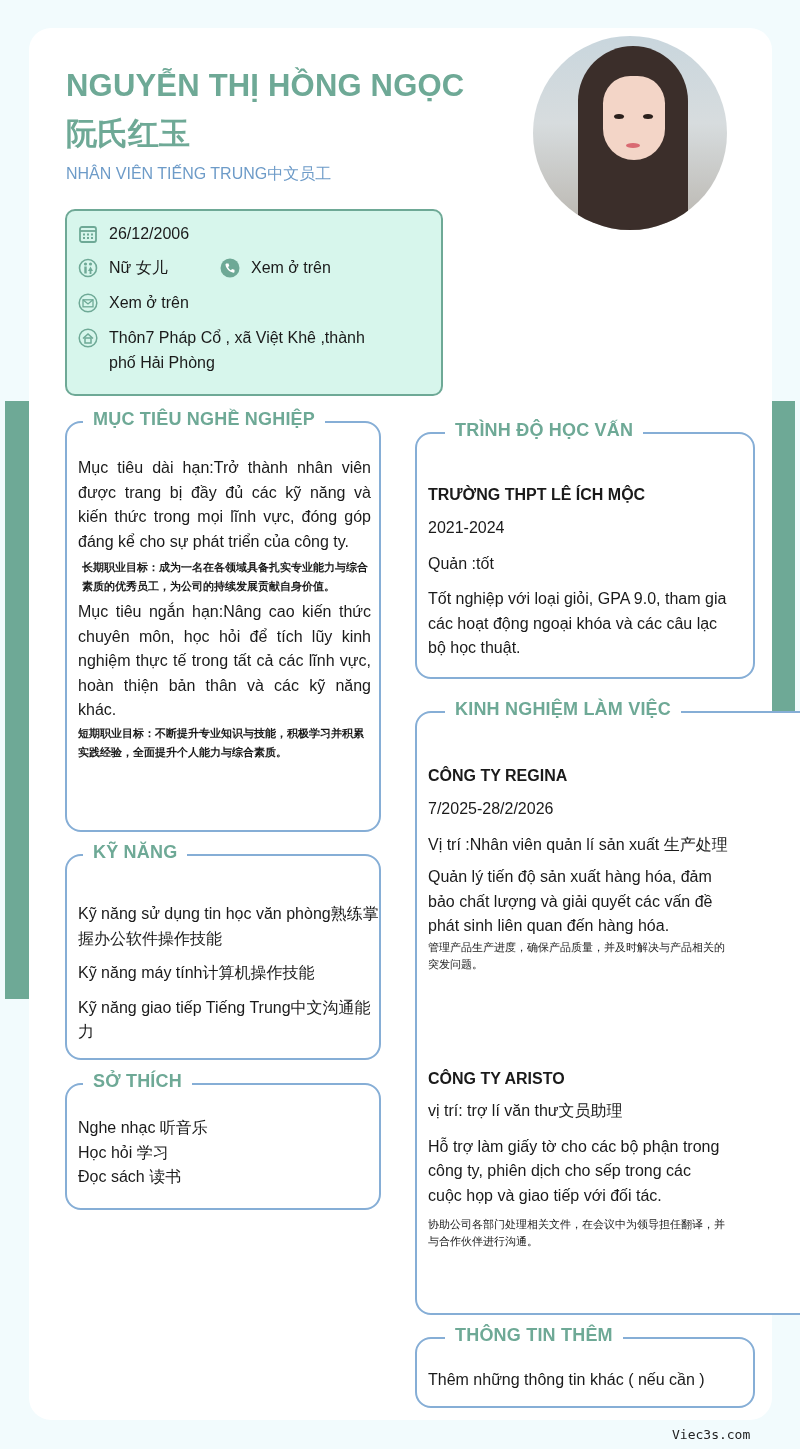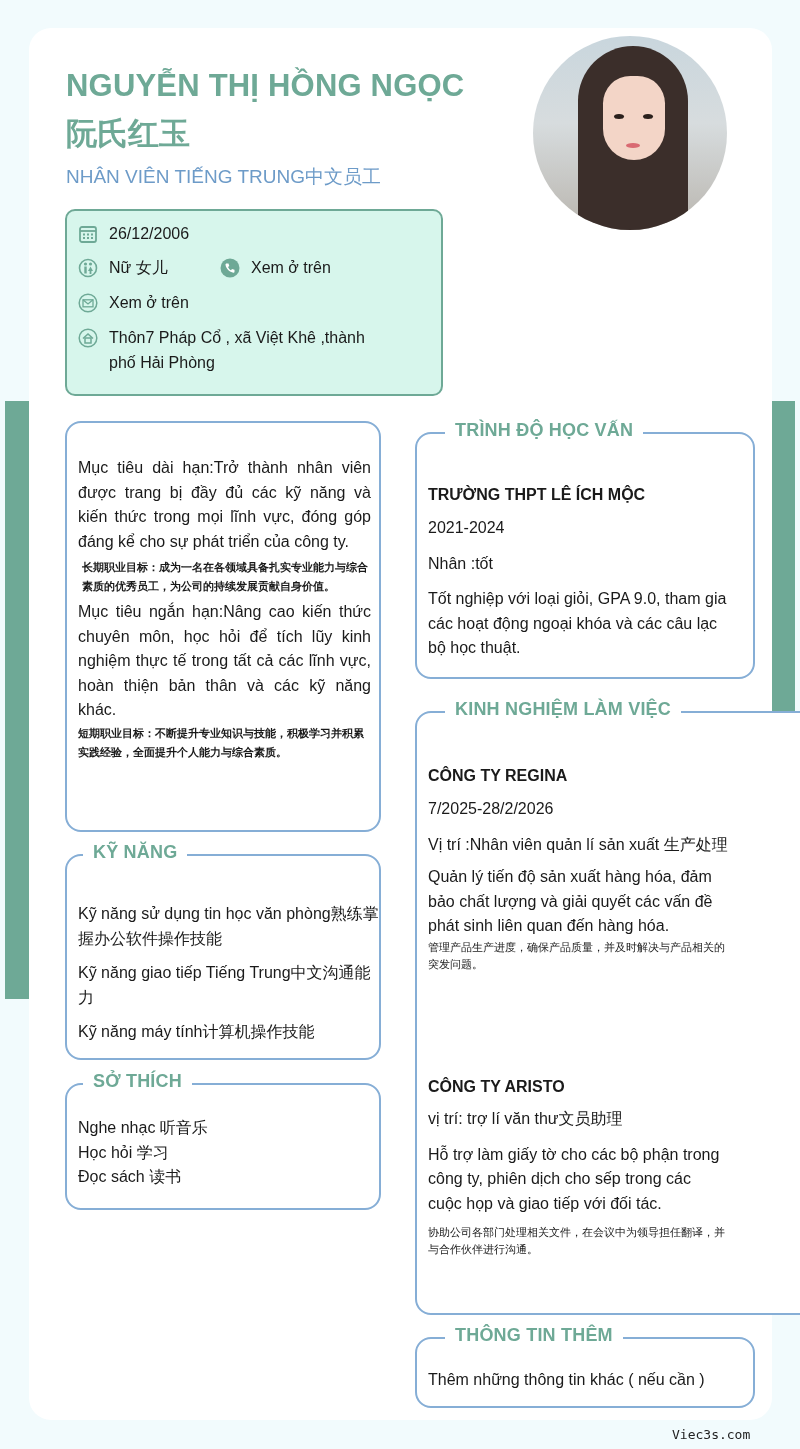--- a/index.html
+++ b/index.html
@@ -12,21 +12,21 @@
     overflow: hidden;
   }
   .band-left { position: absolute; left: 5px; top: 401px; width: 26px; height: 598px; background: #6ea996; }
   .band-right { position: absolute; left: 772px; top: 401px; width: 23px; height: 598px; background: #6ea996; }
   .page {
     position: absolute; left: 29px; top: 28px; width: 743px; height: 1392px;
     background: #ffffff; border-radius: 22px;
   }
   .name { position: absolute; left: 66px; top: 68px; font-size: 31px; font-weight: bold; color: #6ea996; letter-spacing: 0.2px; }
   .name-cn { position: absolute; left: 66px; top: 113px; font-size: 31px; font-weight: bold; color: #6ea996; }
-  .job { position: absolute; left: 66px; top: 164px; font-size: 19px; color: #6d9bc8; }
+  .job { position: absolute; left: 66px; top: 164px; font-size: 16px; color: #6d9bc8; }
   .avatar {
     position: absolute; left: 533px; top: 36px; width: 194px; height: 194px; border-radius: 50%;
     overflow: hidden;
     background: radial-gradient(circle at 50% 40%, #f4d9cc 0 22%, transparent 23%),
                 linear-gradient(180deg, #c9d6dd 0%, #d7dcde 45%, #b9b5ae 100%);
   }
   .avatar .hair {
     position: absolute; left: 45px; top: 10px; width: 110px; height: 200px;
     background: #3b2e2a; border-radius: 55px 55px 20px 20px;
   }
@@ -141,66 +141,67 @@
         <rect x="7" y="10" width="6" height="5" fill="none" stroke="#6ea996" stroke-width="1.5"></rect>
       </svg>
   </span>
   <span class="txt">
     <span>Thôn7 Pháp Cổ , xã Việt Khê ,thành</span><br>
     <span>phố Hải Phòng</span>
   </span>
 </div>
 
 <div class="section" style="left:65px; top:421px; width:316px; height:411px;">
+  <div class="section-title" style="left:16px;">MỤC TIÊU NGHỀ NGHIỆP</div>
   <div style="position:absolute; left:11px; top:33px; width:293px;">
     <div class="p p-just">Mục tiêu dài hạn:Trở thành nhân viên được trang bị đầy đủ các kỹ năng và kiến thức trong mọi lĩnh vực, đóng góp đáng kể cho sự phát triển của công ty.</div>
     <div class="small" style="margin-top:4px; padding-left:4px;">长期职业目标：成为一名在各领域具备扎实专业能力与综合素质的优秀员工，为公司的持续发展贡献自身价值。</div>
     <div class="p p-just" style="margin-top:4px;">Mục tiêu ngắn hạn:Nâng cao kiến thức chuyên môn, học hỏi để tích lũy kinh nghiệm thực tế trong tất cả các lĩnh vực, hoàn thiện bản thân và các kỹ năng khác.</div>
     <div class="small" style="margin-top:1px;">短期职业目标：不断提升专业知识与技能，积极学习并积累实践经验，全面提升个人能力与综合素质。</div>
   </div>
 </div>
 
 <div class="section" style="left:65px; top:854px; width:316px; height:206px;">
   <div class="section-title" style="left:16px;">KỸ NĂNG</div>
   <div style="position:absolute; left:11px; top:46px; width:303px;">
     <div class="p">Kỹ năng sử dụng tin học văn phòng熟练掌握办公软件操作技能</div>
+    <div class="p" style="margin-top:10px;">Kỹ năng máy tính计算机操作技能</div>
     <div class="p" style="margin-top:10px;">Kỹ năng giao tiếp Tiếng Trung中文沟通能力</div>
-    <div class="p" style="margin-top:10px;">Kỹ năng máy tính计算机操作技能</div>
   </div>
 </div>
 
 <div class="section" style="left:65px; top:1083px; width:316px; height:127px;">
   <div class="section-title" style="left:16px;">SỞ THÍCH</div>
   <div style="position:absolute; left:11px; top:31px;">
     <div class="p">Nghe nhạc 听音乐</div>
     <div class="p">Học hỏi 学习</div>
     <div class="p">Đọc sách 读书</div>
   </div>
 </div>
 
 <div class="section" style="left:415px; top:432px; width:340px; height:247px;">
   <div class="section-title" style="left:28px;">TRÌNH ĐỘ HỌC VẤN</div>
   <div style="position:absolute; left:11px; top:52px; width:310px;">
     <div class="heading">TRƯỜNG THPT LÊ ÍCH MỘC</div>
     <div class="p" style="margin-top:12px;">2021-2024</div>
-    <div class="p" style="margin-top:11px;">Nhân :tốt</div>
+    <div class="p" style="margin-top:11px;">Quản :tốt</div>
     <div class="p" style="margin-top:11px;">Tốt nghiệp với loại giỏi, GPA 9.0, tham gia các hoạt động ngoại khóa và các câu lạc bộ học thuật.</div>
   </div>
 </div>
 
 <div class="section" style="left:415px; top:711px; width:404px; height:604px;">
   <div class="section-title" style="left:28px;">KINH NGHIỆM LÀM VIỆC</div>
   <div style="position:absolute; left:11px; top:54px; width:300px;">
     <div class="heading">CÔNG TY REGINA</div>
     <div class="p" style="margin-top:12px;">7/2025-28/2/2026</div>
     <div class="p" style="margin-top:11px;">Vị trí :Nhân viên quản lí sản xuất 生产处理</div>
     <div class="p" style="margin-top:8px;">Quản lý tiến độ sản xuất hàng hóa, đảm bảo chất lượng và giải quyết các vấn đề phát sinh liên quan đến hàng hóa.</div>
     <div class="small-norm">管理产品生产进度，确保产品质量，并及时解决与产品相关的突发问题。</div>
   </div>
-  <div style="position:absolute; left:11px; top:357px; width:300px;margin-top:8px;">
+  <div style="position:absolute; left:11px; top:357px; width:300px;">
     <div class="heading">CÔNG TY ARISTO</div>
     <div class="p" style="margin-top:11px;">vị trí: trợ lí văn thư文员助理</div>
     <div class="p" style="margin-top:11px;">Hỗ trợ làm giấy tờ cho các bộ phận trong công ty, phiên dịch cho sếp trong các cuộc họp và giao tiếp với đối tác.</div>
     <div class="small-norm" style="margin-top:8px;">协助公司各部门处理相关文件，在会议中为领导担任翻译，并与合作伙伴进行沟通。</div>
   </div>
 </div>
 
 <div class="section" style="left:415px; top:1337px; width:340px; height:71px;">
   <div class="section-title" style="left:28px;">THÔNG TIN THÊM</div>
   <div class="p" style="position:absolute; left:11px; top:29px;">Thêm những thông tin khác ( nếu cần )</div>

